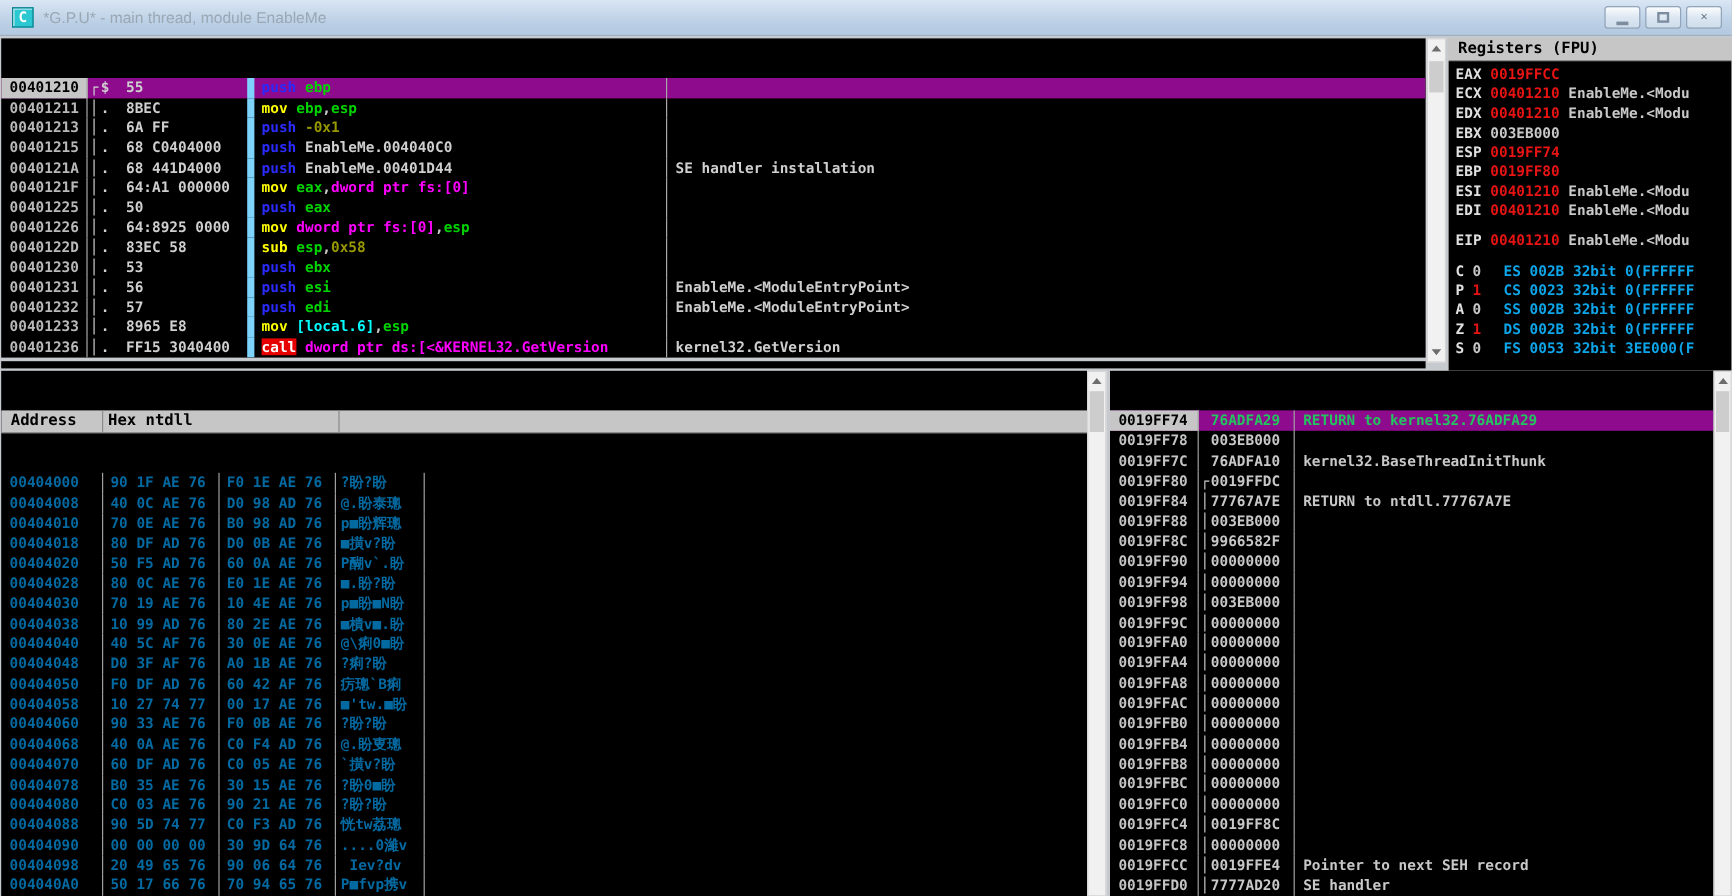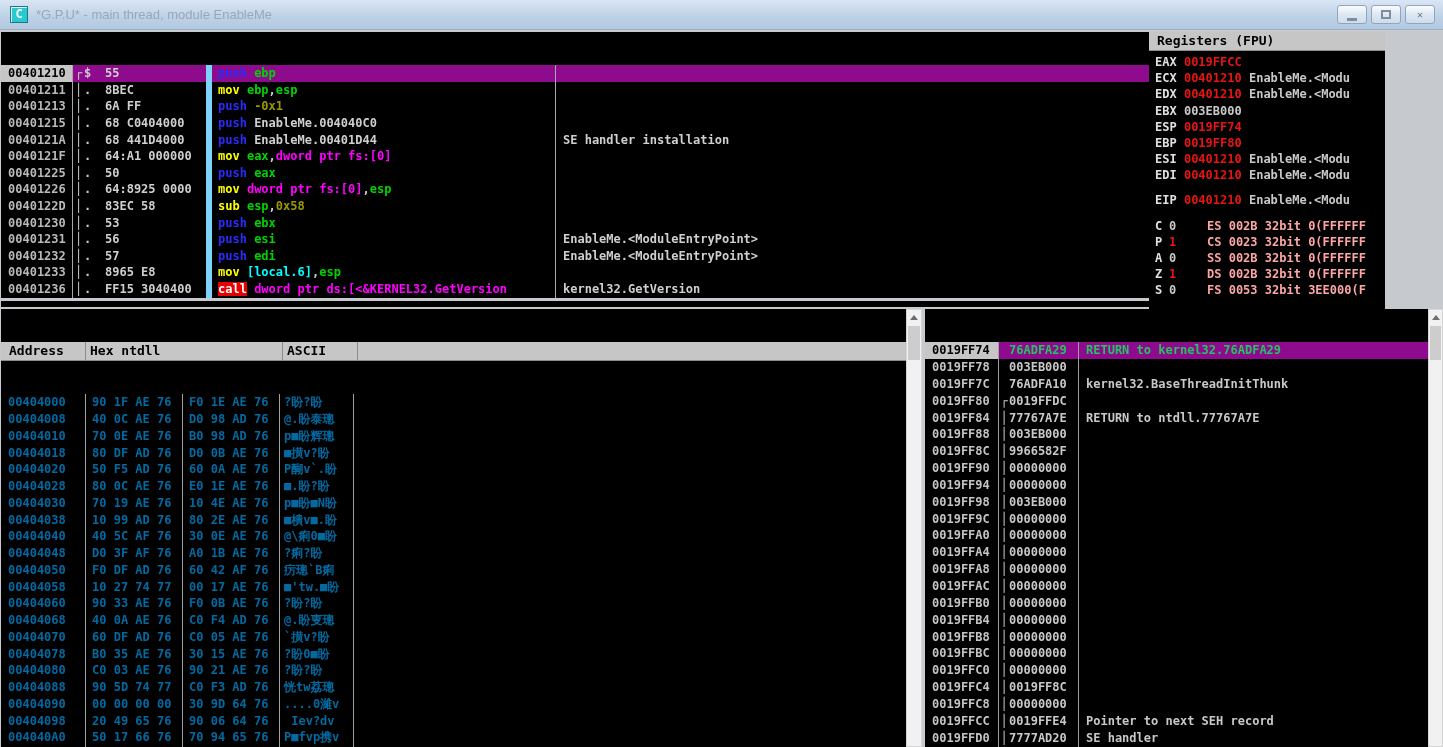--- a/index.html
+++ b/index.html
@@ -38,40 +38,40 @@
   .c-dis { width:344px; padding-left:6px; border-right:1px solid #a8a8a8; flex:none; overflow:hidden; }
   .c-comment { flex:1; padding-left:7px; color:#cfcfcf; overflow:hidden; }
   .dis-row.sel { background:#8e0b8e; }
   .dis-row.sel .c-addr { background:#c6c6c6; color:#000; }
   .tb{color:#2b2bff}.ty{color:#ffff00}.tg{color:#00d400}.tn{color:#989800}
   .tm{color:#ff00ff}.tc{color:#00ffff}.tw{color:#cfcfcf}
   .tr{background:#e60000;color:#ffffff}
   #infoband { position:absolute; left:1px; top:301px; width:1187px; height:6px; background:#000; }
 
   
-  #registers { left:1149px; top:32px; width:236px; height:277px; background:#c6c6c6; }
+  #registers { left:1207px; top:32px; width:236px; height:277px; background:#c6c6c6; }
   #registers .pane-header { padding-left:8px; height:19px; }
   .reg-body { background:#000; height:258px; padding:3px 0 0 6px; overflow:hidden; }
   .reg-row { height:16.2px; }
   .rname { color:#e0e0e0; }
   .rval { color:#c8c8c8; }
   .rval.red { color:#e81414; }
   .rcom { color:#c8c8c8; }
   .gap8 { height:8px; } .gap10 { height:10px; }
   .fl { display:inline-block; width:14px; color:#e0e0e0; }
   .fv { display:inline-block; width:26px; color:#c8c8c8; }
   .fv.red { color:#e81414; }
-  .fseg { color:#fca5a5;margin-left:12px; }
+  .fseg { color:#0ea5e9; }
 
   
   #hexdump { left:1px; top:309px; width:905px; height:438px; }
   #hexdump .pane-header { height:19px; display:flex; }
   .hh-addr { width:85px; padding-left:8px; border-right:1px solid #8c8c8c; }
   .hh-bytes { width:197px; padding-left:4px; border-right:1px solid #8c8c8c; }
-  .hh-ascii { width:75px; padding-left:4px; border-right:1px solid #8c8c8c; }
+  .hh-ascii { width:75px; padding-left:4px; border-right:1px solid #8c8c8c;margin-top:39px; }
   .hex-row { display:flex; height:16.76px; color:#0369a1;align-items:center; }
   .h-addr { width:85px; padding-left:7px; border-right:1px solid #a0a0a0; flex:none; }
   .h-b1,.h-b2 { width:97px; padding-left:6px; border-right:1px solid #a0a0a0; flex:none; }
   .h-ascii { width:74px; padding-left:4px; border-right:1px solid #a0a0a0; flex:none; overflow:hidden; }
 
   
   #stack { left:925px; top:309px; width:503px; height:438px; }
   .stk-row { display:flex; height:16.85px; color:#c8c8c8; }
   .s-addr { width:74px; padding-left:7px; border-right:1px solid #a0a0a0; flex:none; color:#c4c4c4; }
   .s-bracket { width:10px; text-align:center; flex:none; }

